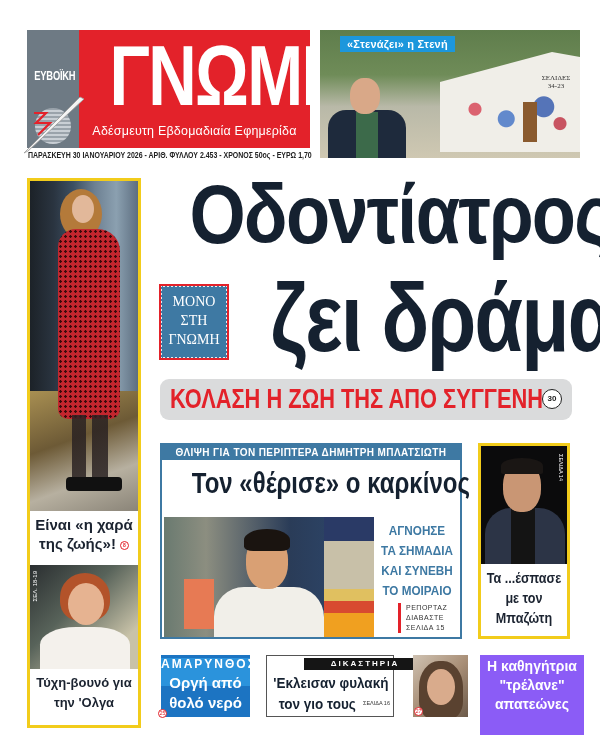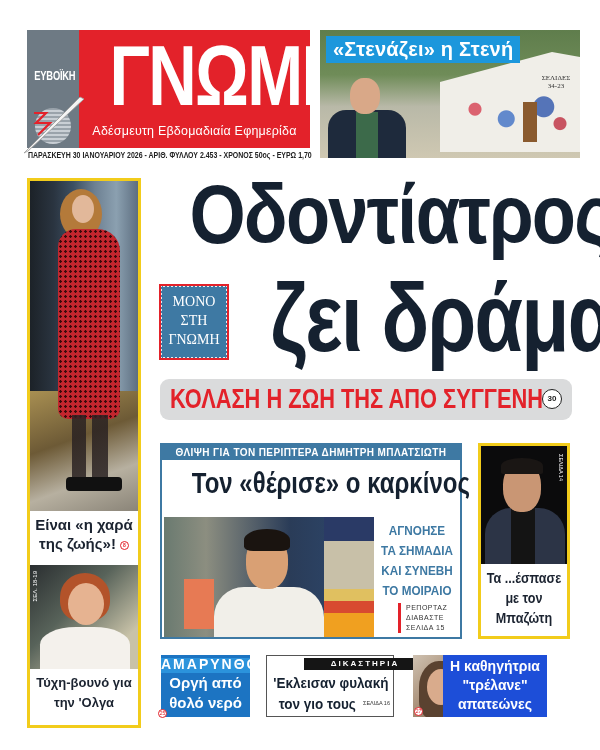--- a/index.html
+++ b/index.html
@@ -25,21 +25,21 @@
   .teaser .graffiti { position: absolute; left: 130px; top: 60px; width: 125px; height: 48px; background:
       radial-gradient(circle at 20% 40%, #d84a5a 0 6px, transparent 7px),
       radial-gradient(circle at 45% 60%, #4a78c8 0 8px, transparent 9px),
       radial-gradient(circle at 75% 35%, #3a5fb0 0 10px, transparent 11px),
       radial-gradient(circle at 88% 70%, #c23a4a 0 6px, transparent 7px); opacity: 0.85; }
   .teaser .door { position: absolute; left: 203px; top: 72px; width: 14px; height: 40px; background: #8a5a2e; }
   .teaser .man { position: absolute; left: 8px; top: 36px; width: 78px; height: 92px; }
   .teaser .man .head { position: absolute; left: 22px; top: 12px; width: 30px; height: 36px; border-radius: 45%; background: #d9a888; }
   .teaser .man .body { position: absolute; left: 0; top: 44px; width: 78px; height: 52px; background: #1e2a3c; border-radius: 18px 18px 0 0; }
   .teaser .man .shirt { position: absolute; left: 28px; top: 46px; width: 22px; height: 46px; background: #3c6a4a; }
-  .teaser-label { position: absolute; left: 6px; top: 6px; background: #1c97dc; color: #fff; font-weight: bold; font-size: 20px; padding: 2px 7px; letter-spacing: 0.2px; }
+  .teaser-label { position: absolute; left: 20px; top: 6px; background: #1c97dc; color: #fff; font-weight: bold; font-size: 11px; padding: 2px 7px; letter-spacing: 0.2px; }
   .teaser-pages { position: absolute; left: 216px; top: 44px; width: 40px; text-align: center; font-family: "Liberation Serif", serif; font-size: 7px; color: #333; line-height: 8px; }
 
   
   .leftcol { left: 27px; top: 178px; width: 114px; height: 550px; border: 3px solid #f2cc1b; background: #fff; }
   .lady1 { position: absolute; left: 0; top: 0; width: 108px; height: 330px; background:
       linear-gradient(90deg, #1c2228 0%, #2a3440 22%, #3c4f62 40%, #6d8092 60%, #8ba0b0 80%, #5d6e80 100%); overflow: hidden; }
   .lady1 .stairs { position: absolute; left: 0; bottom: 0; width: 108px; height: 120px; background: linear-gradient(160deg, #a88f52 0%, #6d5a36 40%, #b7b0a0 70%, #8a8478 100%); }
   .lady1 .hair { position: absolute; left: 30px; top: 8px; width: 42px; height: 50px; border-radius: 50%; background: #b47a3a; }
   .lady1 .face { position: absolute; left: 42px; top: 14px; width: 22px; height: 28px; border-radius: 50%; background: #e2b89a; }
   .lady1 .dress { position: absolute; left: 28px; top: 48px; width: 62px; height: 190px; background: radial-gradient(#3a0a0a 0 1px, transparent 1.5px) 0 0/5px 5px, #c3262e; border-radius: 18px 22px 10px 10px; }
@@ -80,32 +80,32 @@
   .rbox .photo { position: absolute; left: 0; top: 0; width: 86px; height: 118px; background: #0b0b0c; overflow: hidden; }
   .rbox .photo .head { position: absolute; left: 22px; top: 16px; width: 38px; height: 50px; border-radius: 45%; background: #c99674; }
   .rbox .photo .hair { position: absolute; left: 20px; top: 12px; width: 42px; height: 16px; border-radius: 50% 50% 10% 10%; background: #1a1614; }
   .rbox .photo .jacket { position: absolute; left: 4px; top: 62px; width: 80px; height: 60px; border-radius: 26px 26px 0 0; background: #2c3446; }
   .rbox .photo .neck { position: absolute; left: 30px; top: 62px; width: 24px; height: 56px; background: #141414; }
   .rbox .vtext { position: absolute; right: 3px; top: 8px; color: #fff; font-size: 5.5px; writing-mode: vertical-rl; }
   .rbox .cap { position: absolute; left: 0; top: 122px; width: 86px; text-align: center; font-weight: bold; font-size: 14px; line-height: 20px; color: #1b2330; transform: scaleX(0.9); }
 
   
   .b1 { left: 161px; top: 655px; width: 89px; height: 62px; background: #1c74c2; }
-  .b1 .kick { position: absolute; left: 0; top: 3px; width: 89px; height: 15px; background: #2b93dc; color: #fff; text-align: center; font-size: 14px; font-weight: bold; line-height: 12px; letter-spacing: 2px; }
+  .b1 .kick { position: absolute; left: 0; top: 3px; width: 89px; height: 28px; background: #2b93dc; color: #fff; text-align: center; font-size: 12px; font-weight: bold; line-height: 12px; letter-spacing: 2px; }
   .b1 .txt { position: absolute; left: 0; top: 18px; width: 89px; text-align: center; color: #fff; font-weight: bold; font-size: 15px; line-height: 20px; }
   .b1 .pg { position: absolute; left: -3px; top: 54px; width: 9px; height: 9px; border-radius: 50%; border: 1px solid #e3222a; background: #fff; color: #e3222a; font-size: 5px; line-height: 7px; text-align: center; }
   .b2 { left: 266px; top: 655px; width: 128px; height: 62px; background: #fff; border: 1px solid #555; }
   .b2 .kick { position: absolute; left: 2px; top: 2px; width: 122px; height: 12px; background: #151515; color: #fff; text-align: center; font-size: 8px; font-weight: bold; line-height: 12px; letter-spacing: 2px; margin-left: 35px; }
   .b2 .txt { position: absolute; left: 0; top: 16px; width: 126px; text-align: center; color: #152130; font-weight: bold; font-size: 15px; line-height: 21px; transform: scaleX(0.9); white-space: nowrap; }
   .b2 .pg { position: absolute; left: 96px; top: 44px; font-size: 5.5px; color: #333; }
   .b3img { left: 413px; top: 655px; width: 55px; height: 62px; background: linear-gradient(135deg, #cfc2b2 0%, #a88e76 50%, #6c5a4a 100%); overflow: hidden; }
   .b3img .hair { position: absolute; left: 6px; top: 6px; width: 44px; height: 58px; border-radius: 45% 45% 30% 30%; background: #5a4230; }
   .b3img .face { position: absolute; left: 14px; top: 14px; width: 28px; height: 36px; border-radius: 50%; background: #d9ab8c; }
   .b3img .pg { position: absolute; left: 1px; top: 52px; width: 9px; height: 9px; border-radius: 50%; border: 1px solid #e3222a; background: #fff; color: #e3222a; font-size: 5px; line-height: 7px; text-align: center; }
-  .b3 { left: 443px; top: 655px; width: 104px; height: 62px; background: #1d4ed8; }
+  .b3 { left: 480px; top: 655px; width: 104px; height: 80px; background: #8b5cf6; }
   .b3 .txt { position: absolute; left: 0; top: 2px; width: 104px; text-align: center; color: #fff; font-weight: bold; font-size: 14px; line-height: 19px; }
 </style>
 </head>
 <body>
 
 <div class="abs mast-grey">
   <div class="region">ΕΥΒΟΪΚΗ</div>
   <div class="globe"></div>
 </div>
 <div class="abs mast-red">

